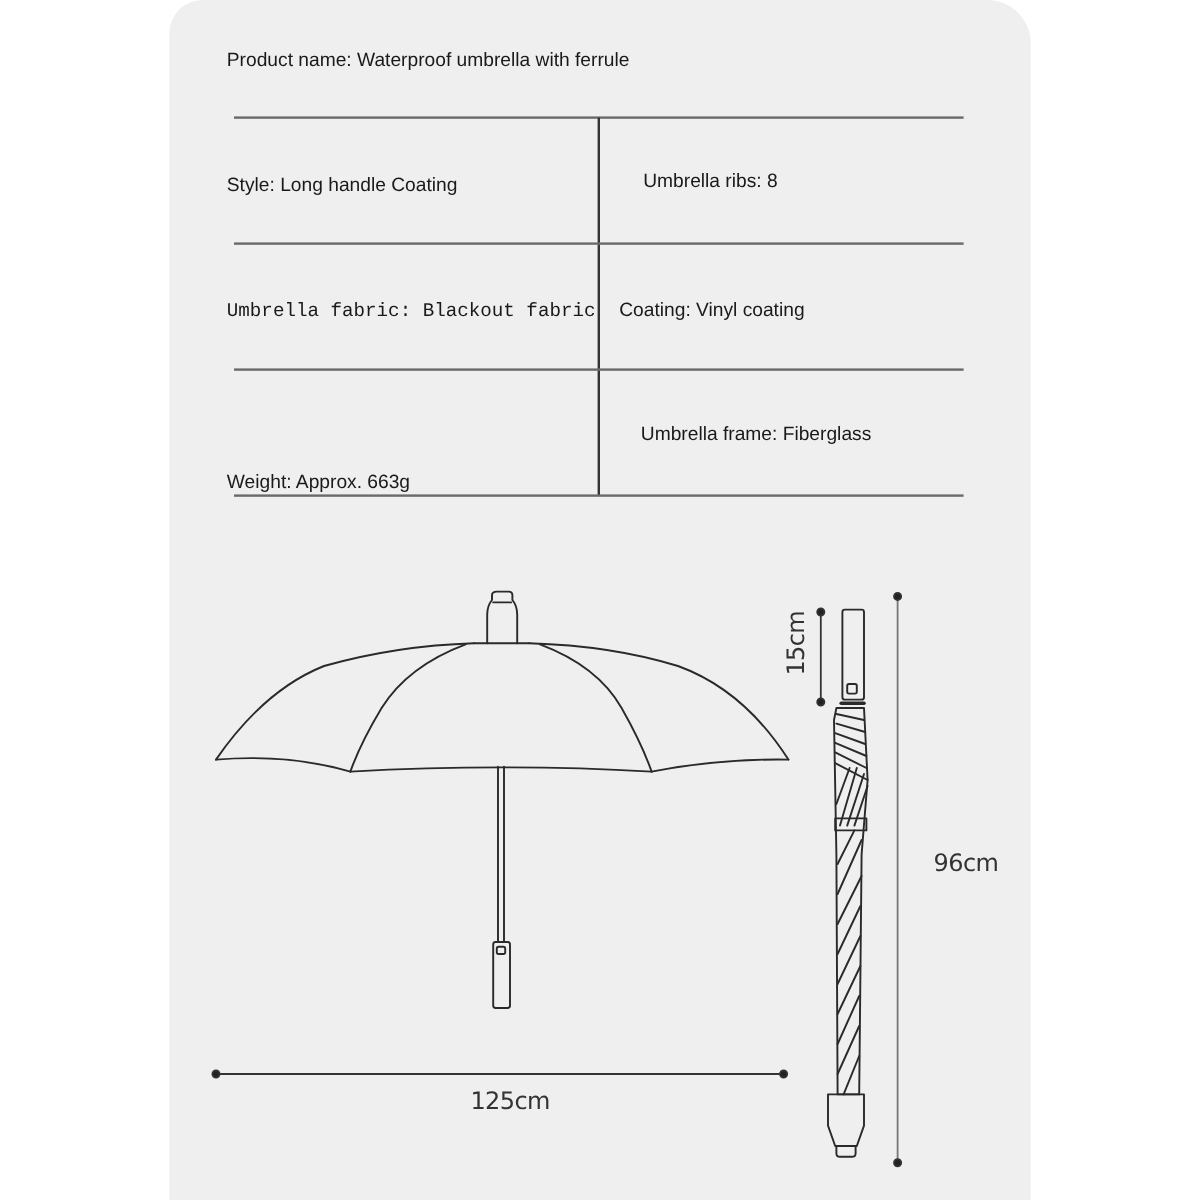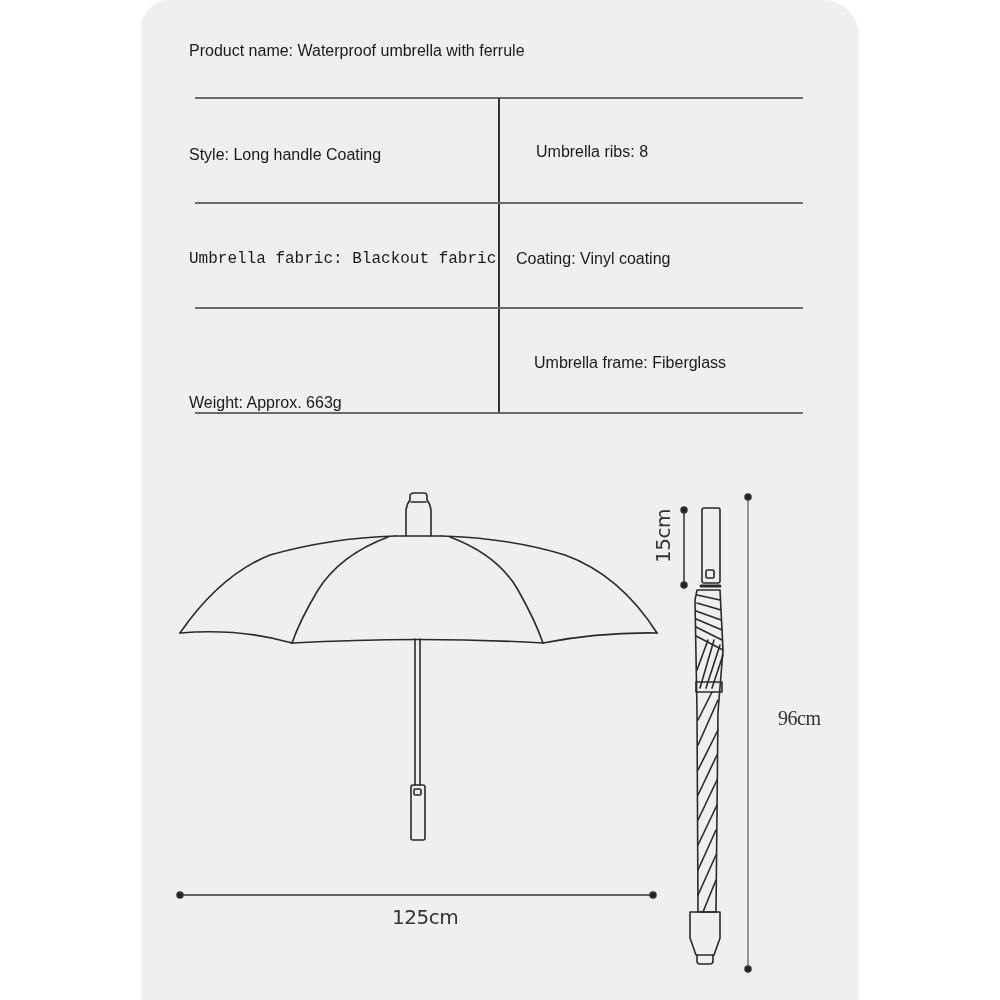--- a/index.html
+++ b/index.html
@@ -108,14 +108,14 @@
     </g>
     <g>
       <line x1="684" y1="510" x2="684" y2="585"></line>
       <circle cx="684" cy="510" r="3"></circle>
       <circle cx="684" cy="585" r="3"></circle>
     </g>
   </g>
 </svg>
 
 <div class="dim" style="left:392px;top:905px;">125cm</div>
-<div class="dim" style="left:778px;top:707px;font-family:Liberation Serif, serif;">96cm</div>
+<div class="dim" style="left:778px;top:707px;">96cm</div>
 <div class="dim" style="left:633px;top:524px;transform:rotate(-90deg);transform-origin:center;width:60px;text-align:center;">15cm</div>
 
 </body></html>

